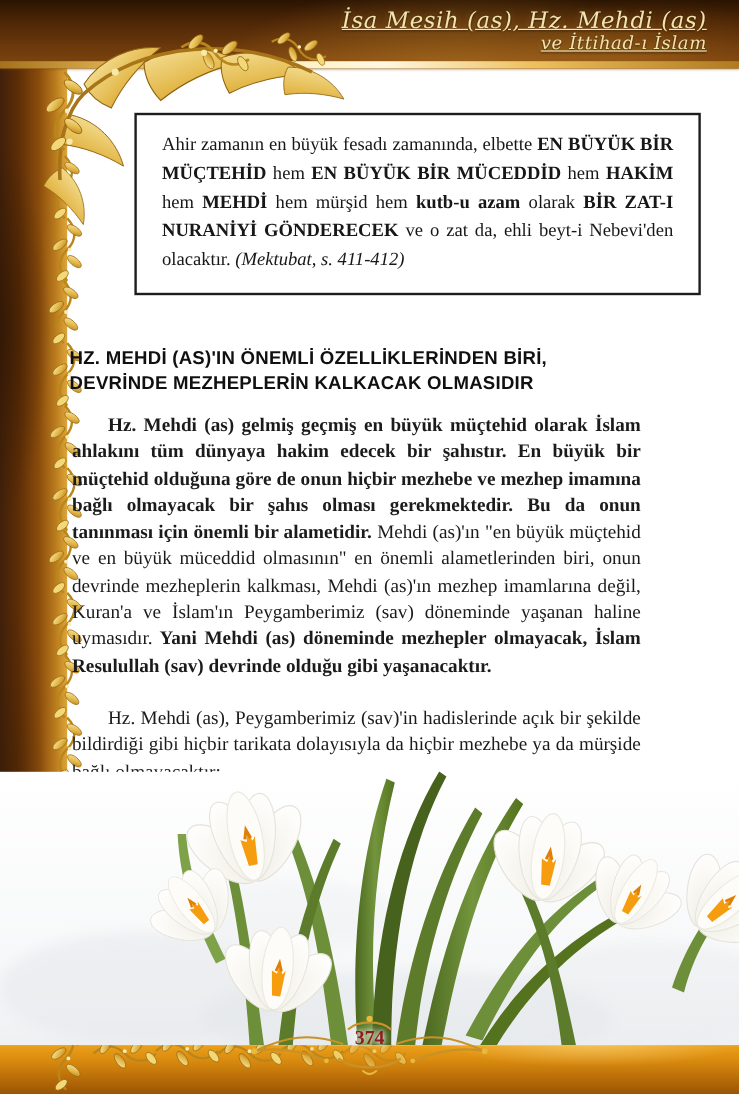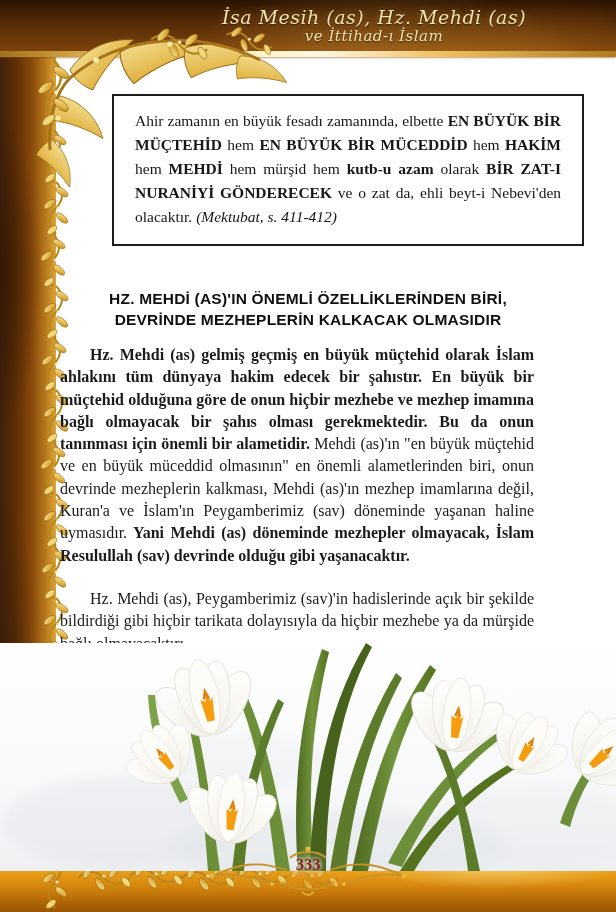--- a/index.html
+++ b/index.html
@@ -21,24 +21,25 @@
       radial-gradient(ellipse 340px 150px at 62% 135%, rgba(214,150,48,.50), rgba(214,150,48,0) 62%),
       radial-gradient(ellipse 200px 120px at 88% 120%, rgba(190,120,30,.35), rgba(190,120,30,0) 60%),
       linear-gradient(180deg,#2a1402 0%,#4c2506 30%,#6b390b 68%,#83470f 100%);
   }
   .top-band::after{
     content:"";position:absolute;left:0;right:0;bottom:0;height:6px;
     background:linear-gradient(90deg,#a4711c 0%,#e8bc58 18%,#fdf0c0 38%,#fff8e0 52%,#eec05e 72%,#b07a1e 100%);
     box-shadow:0 1px 2px rgba(120,70,10,.5);
   }
   .band-title{
-    position:absolute;top:7px;left:148px;width:452px;text-align:center;
+    position:absolute;top:7px;left:137px;width:452px;text-align:right;
     font-family:"DejaVu Serif",serif;font-style:italic;color:#f4e3ad;
     text-shadow:0 1px 2px rgba(20,8,0,.75),0 0 6px rgba(255,220,130,.25);
     line-height:1.12;
+    text-decoration:underline;
   }
   .band-title .l1{font-size:19px;letter-spacing:.5px;}
   .band-title .l2{font-size:15px;letter-spacing:.5px;}
   
   .left-strip{
     position:absolute;top:0;left:0;width:56px;height:912px;
     background:
       radial-gradient(ellipse 60px 220px at 0% 30%, rgba(40,18,2,.55), rgba(40,18,2,0) 70%),
       radial-gradient(ellipse 50px 260px at 10% 75%, rgba(50,24,4,.4), rgba(50,24,4,0) 70%),
       linear-gradient(90deg,#40200a 0%,#5e2e06 28%,#8a4c0c 58%,#b97a1c 82%,#dda53a 100%);
@@ -60,21 +61,21 @@
     box-sizing:border-box;border:2px solid #1d1d1d;background:#fff;
     padding:13px 21px 15px 21px;
   }
   .quote-text{
     font-size:15.5px;line-height:24px;text-align:justify;color:#171717;
   }
   .b{font-weight:bold;}
   .i{font-style:italic;}
   
   .section-heading{
-    position:absolute;top:288px;left:58px;width:500px;text-align:center;
+    position:absolute;top:288px;left:58px;width:500px;
     font-family:"Liberation Sans",sans-serif;font-weight:bold;
     font-size:15.5px;line-height:21px;color:#101010;letter-spacing:.2px;
   }
   
   .body-para{
     position:absolute;left:60px;width:474px;
     font-size:16px;line-height:22.3px;text-align:justify;color:#1b1b1b;
     text-indent:30px;
   }
   .para1{top:344px;}
@@ -246,15 +247,15 @@
       <path d="M92,16 C100,8 120,8 128,16"></path>
       <path d="M84,40 C96,50 124,50 136,40"></path>
     </g>
     <circle cx="14" cy="34" r="2.4" fill="#e7b93c"></circle>
     <circle cx="206" cy="34" r="2.4" fill="#e7b93c"></circle>
     <circle cx="110" cy="7" r="2.6" fill="#e7b93c"></circle>
     <circle cx="74" cy="42" r="2" fill="#e7b93c"></circle>
     <circle cx="146" cy="42" r="2" fill="#e7b93c"></circle>
     <path d="M104,50 C108,54 112,54 116,50" fill="none" stroke="#e7b93c" stroke-width="1.6"></path>
   </svg>
-  <div class="pagenum">333</div>
+  <div class="pagenum">374</div>
 
 </div>
 
 </body></html>

